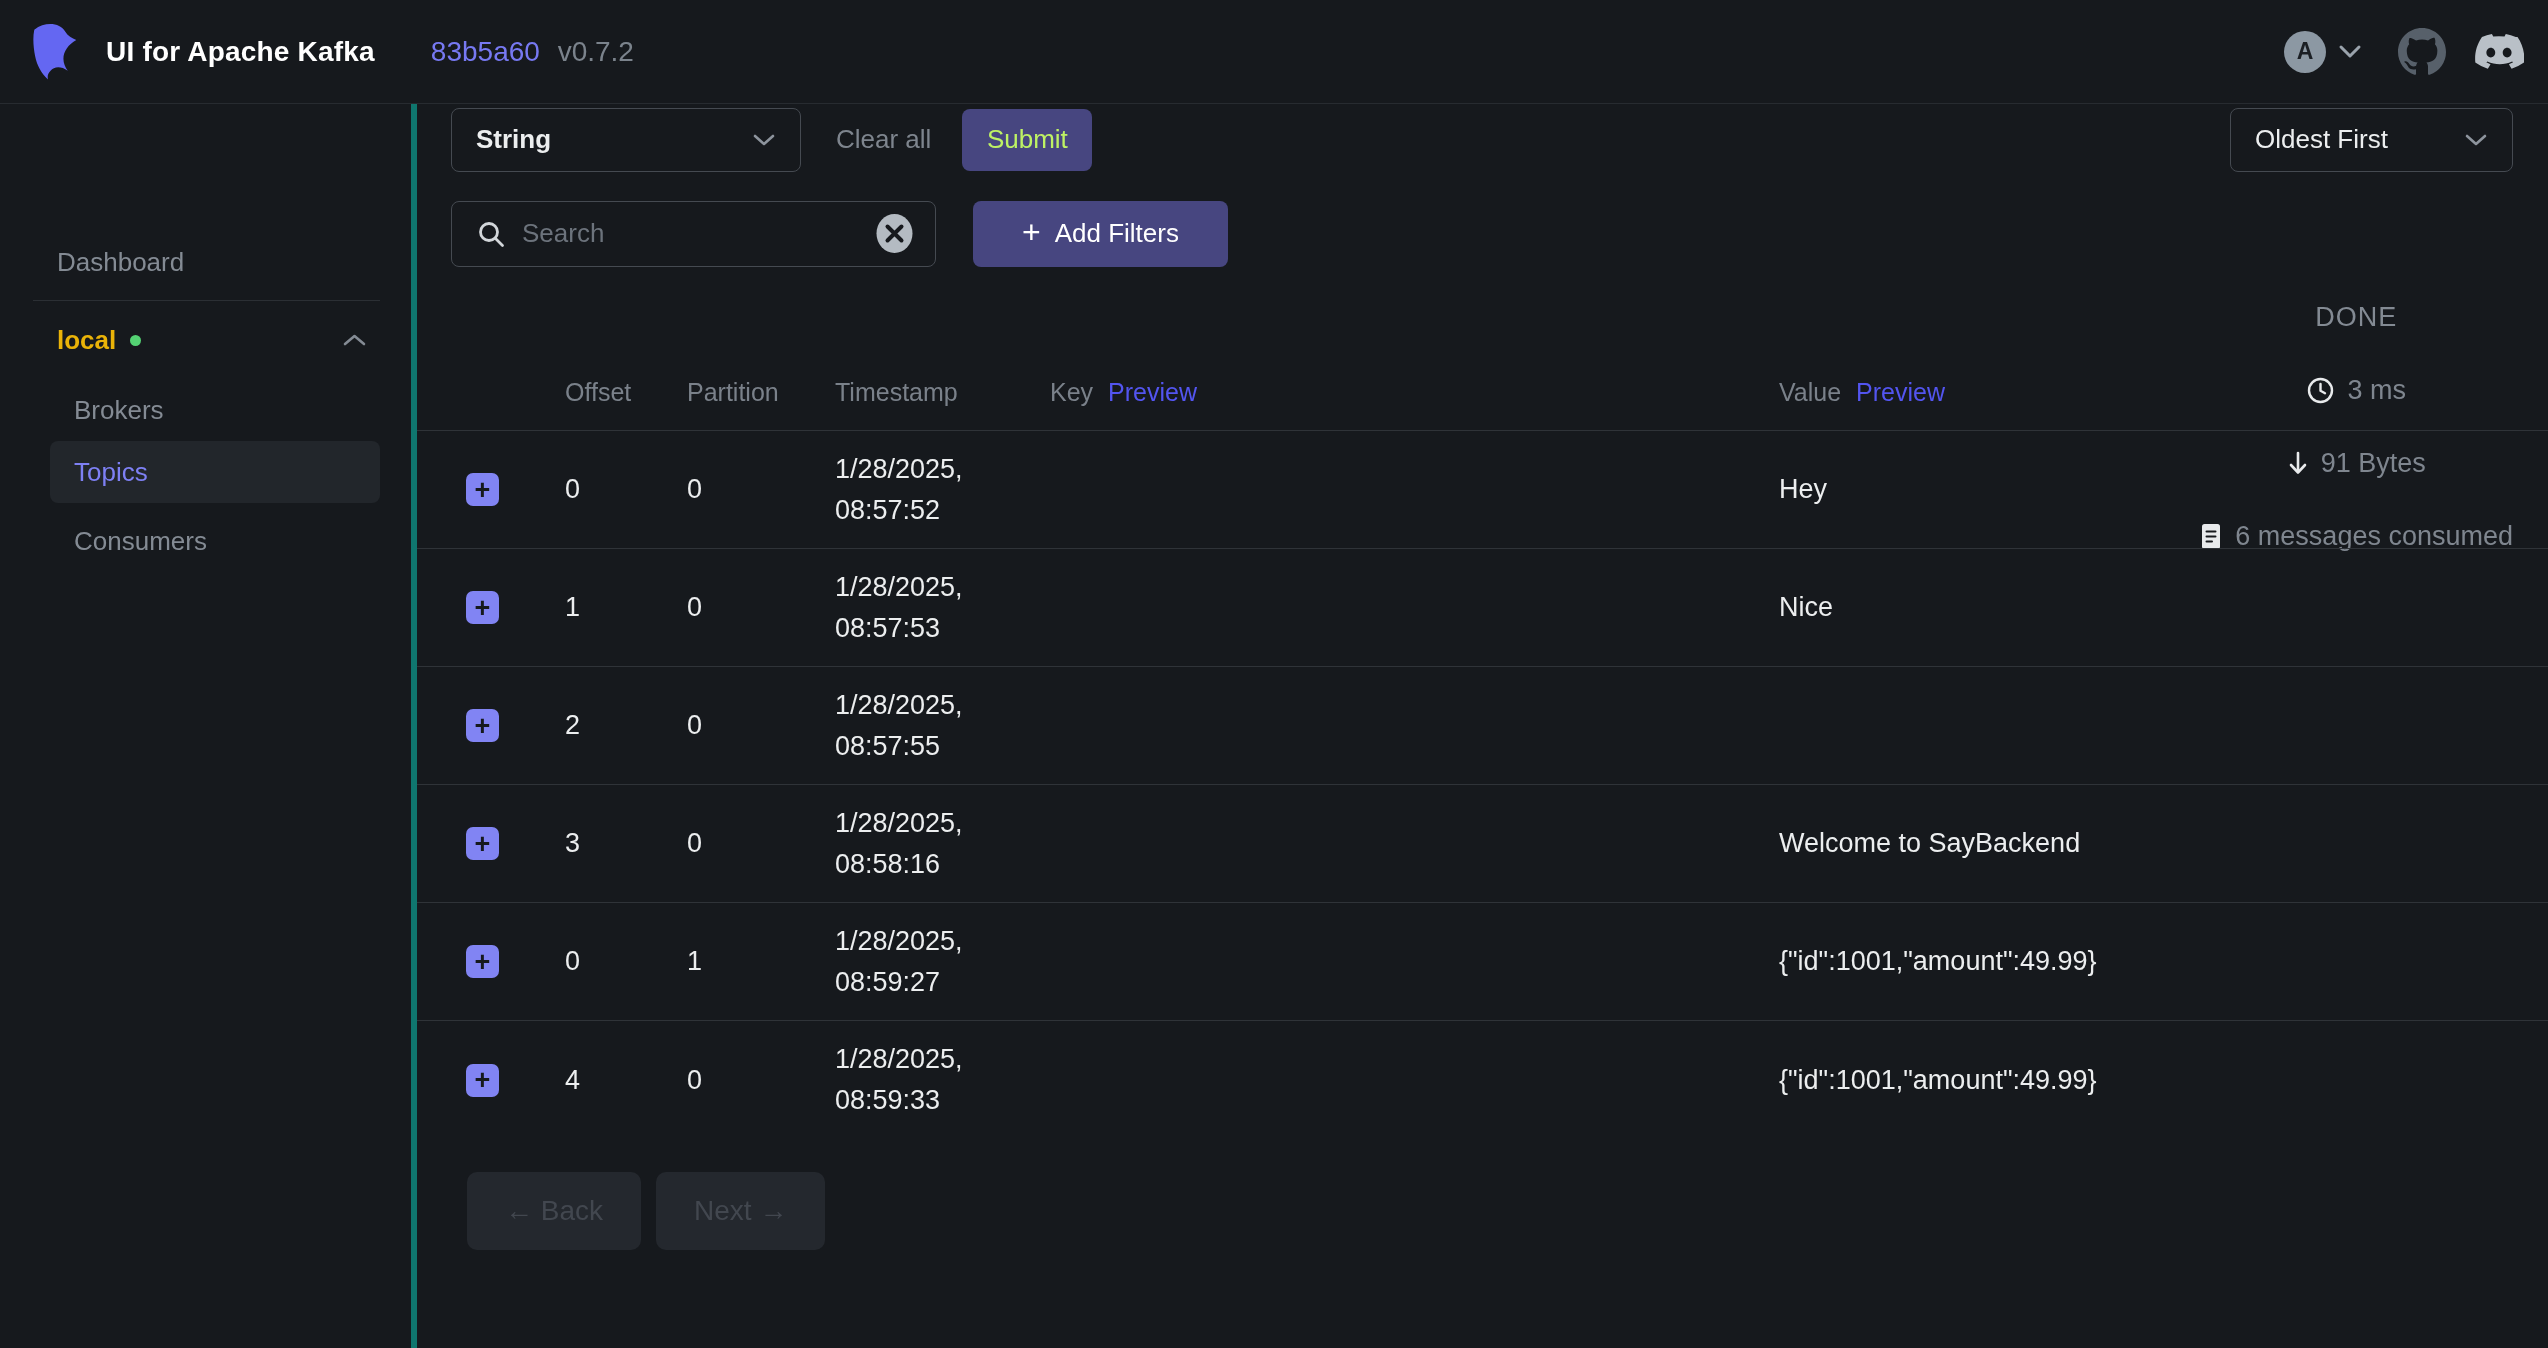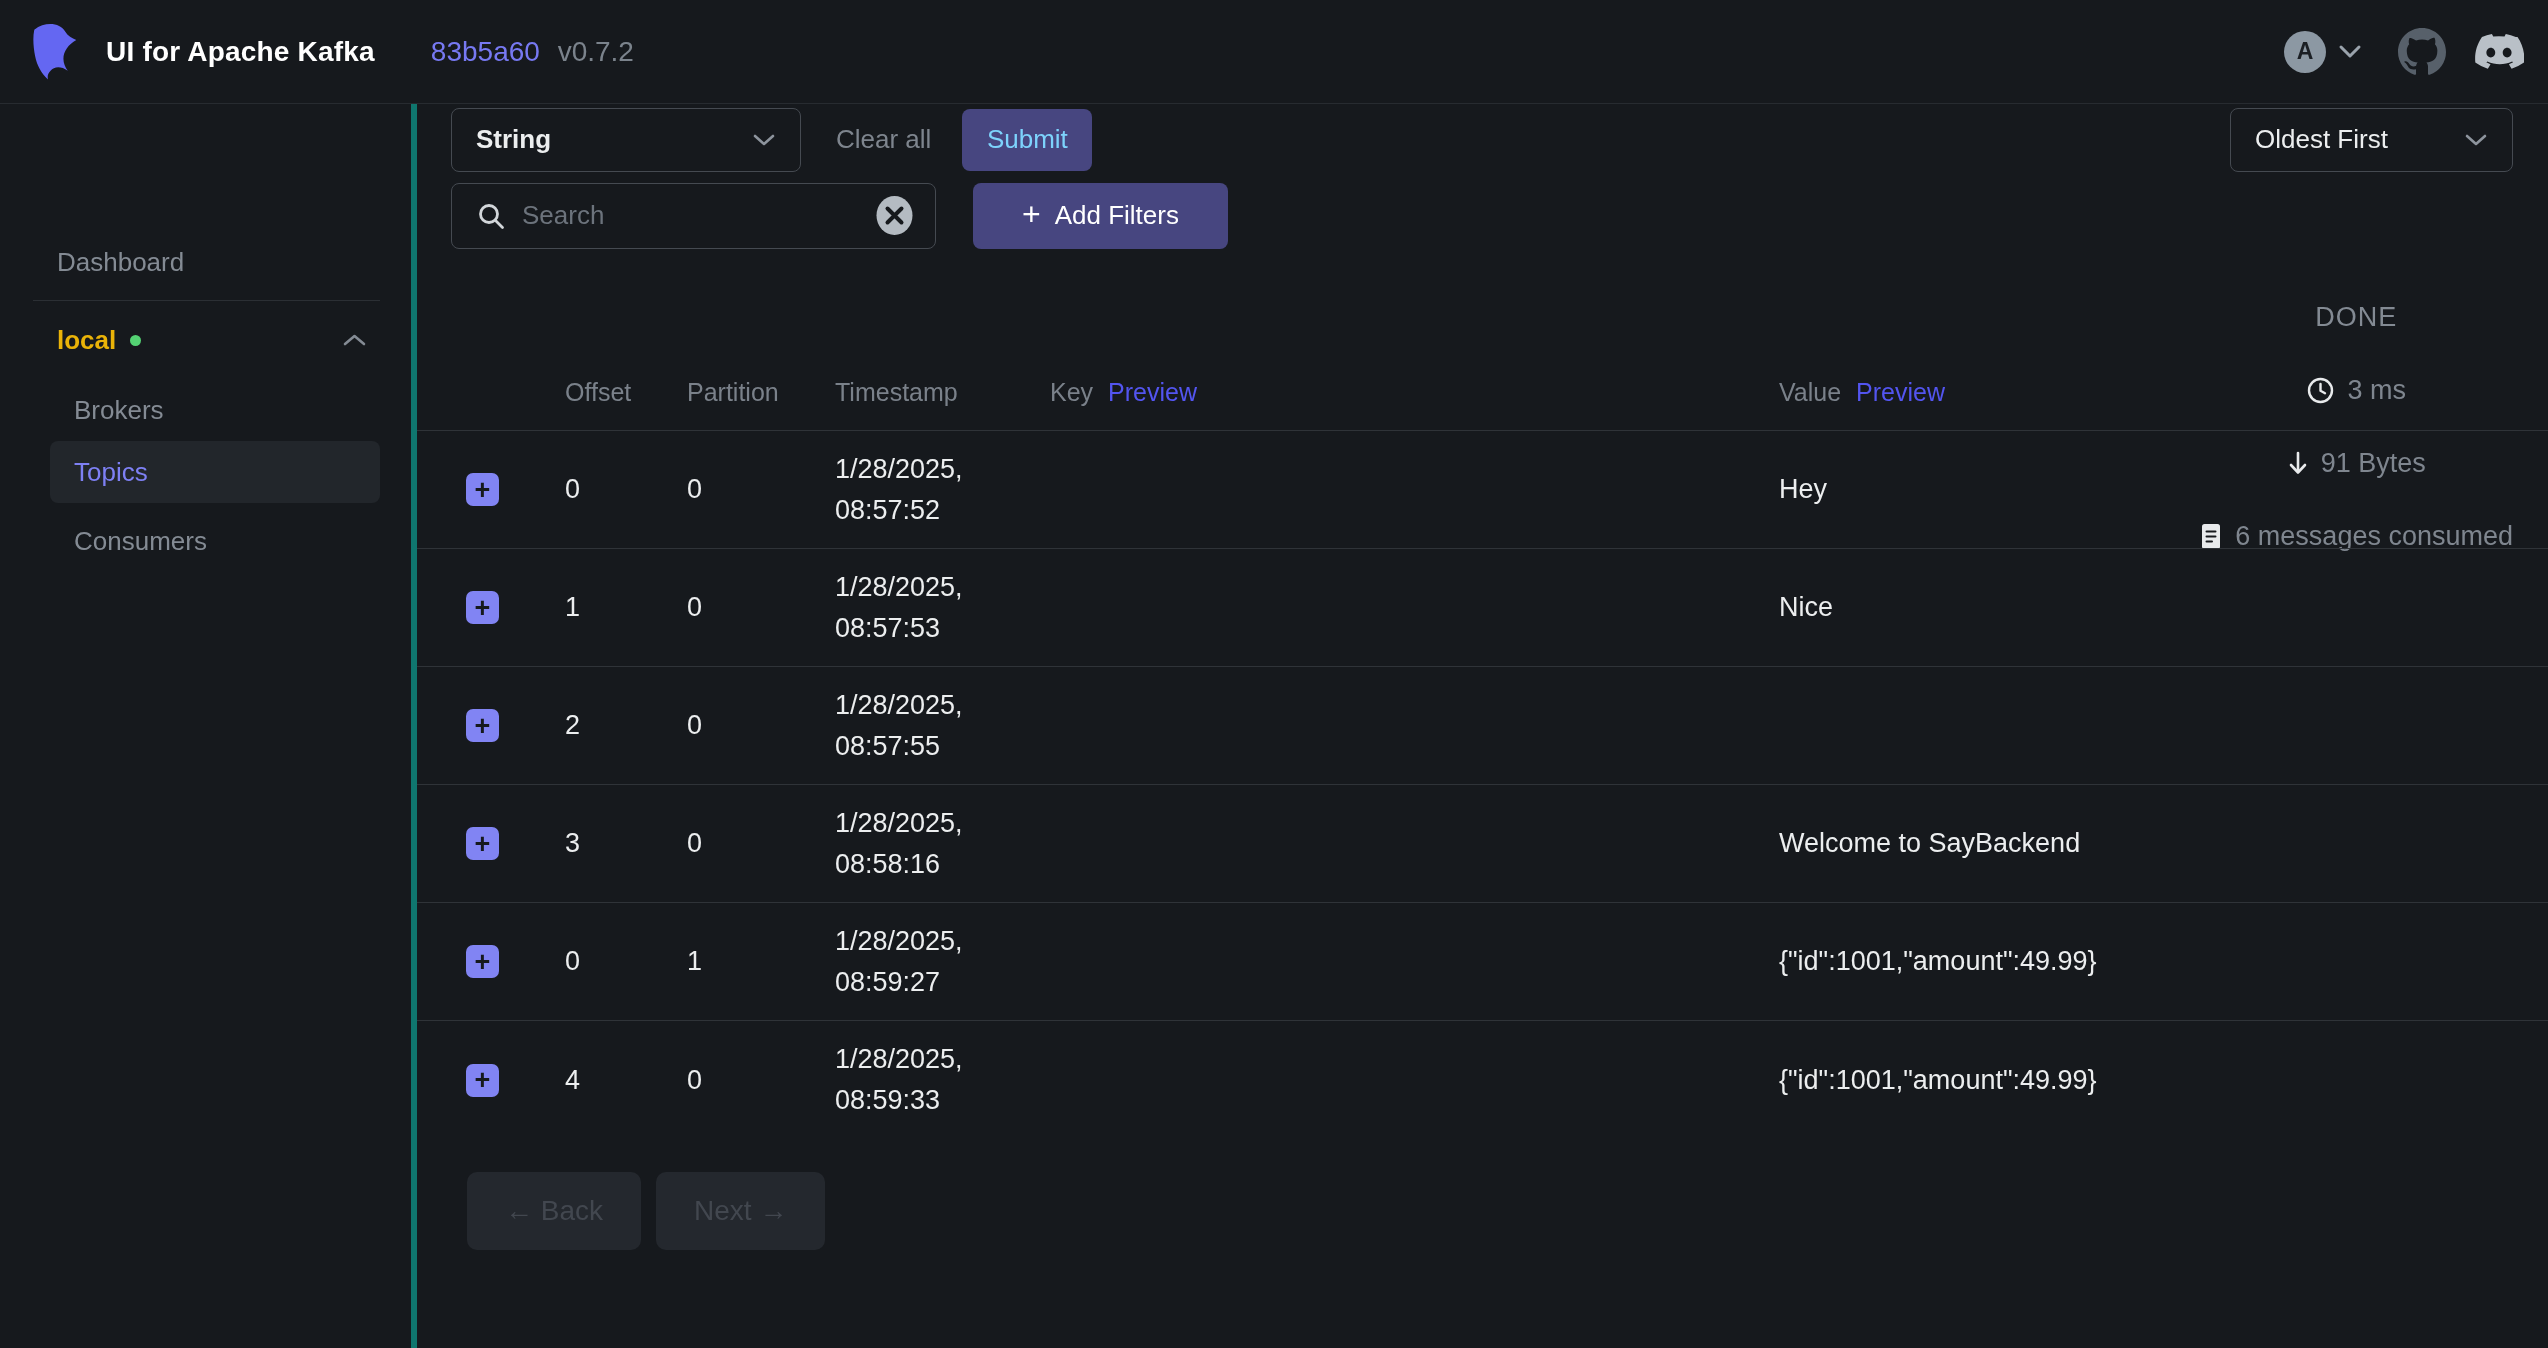--- a/index.html
+++ b/index.html
@@ -60,24 +60,24 @@
     height:64px; border:1px solid #454a51; border-radius:8px;
     display:flex; align-items:center; padding:0 24px; cursor:pointer; background:transparent;
   }
   .select-box .sel-text { font-size:26px; color:#eceeef; }
   .serde-select { width:350px;font-weight:bold; }
   .order-select { width:283px; margin-left:auto; }
   .sel-chev { margin-left:auto; }
   .clear-all { margin-left:35px; font-size:26px; color:#7e858e; cursor:pointer; }
   .submit-btn {
     margin-left:31px; width:130px; height:62px; border:none; border-radius:8px;
-    background:#474680; color:#7dd3fc; font-size:26px; font-family:inherit; cursor:pointer;
-  }
-
-  #controls-row2 { position:absolute; top:78px; left:34px; right:35px; height:67px; display:flex; align-items:center; }
+    background:#474680; color:#bef264; font-size:26px; font-family:inherit; cursor:pointer;
+  }
+
+  #controls-row2 { position:absolute; top:96px; left:34px; right:35px; height:67px; display:flex; align-items:center; }
   .search-box {
     width:485px; height:66px; border:1px solid #454a51; border-radius:8px;
     display:flex; align-items:center; padding:0 20px 0 24px;
   }
   .search-input {
     flex:1; margin-left:16px; background:transparent; border:none; outline:none;
     font-size:26px; color:#eceeef; font-family:inherit; min-width:0;
   }
   .search-input::placeholder { color:#6c737c; }
   .clear-search { width:41px; height:41px; cursor:pointer; flex:none; }

